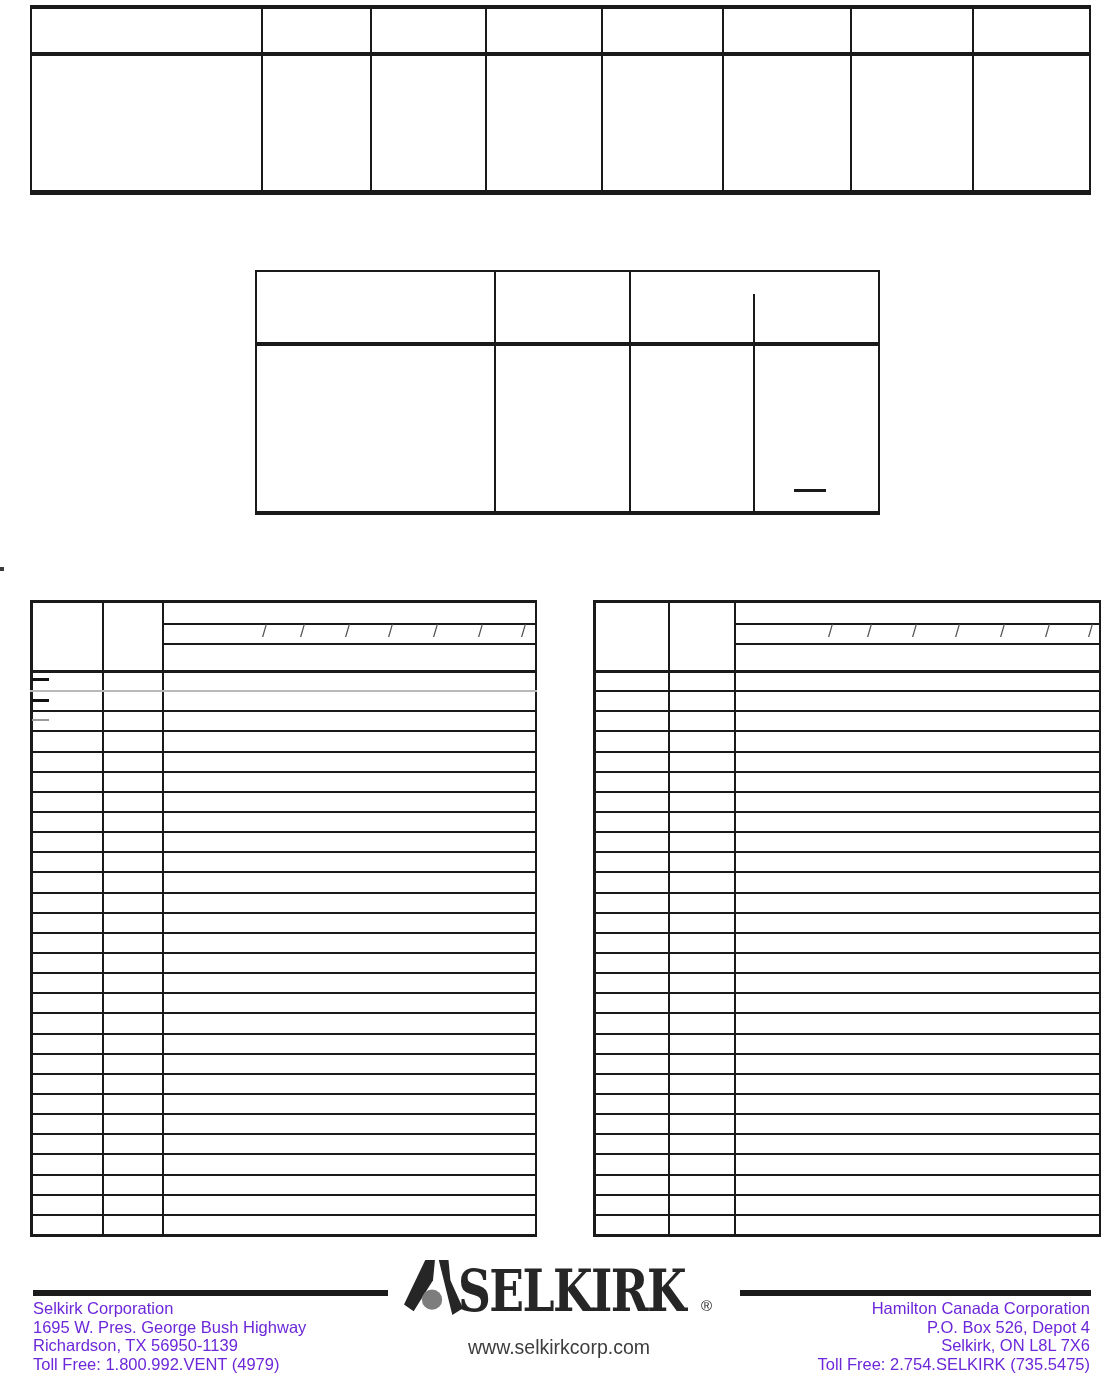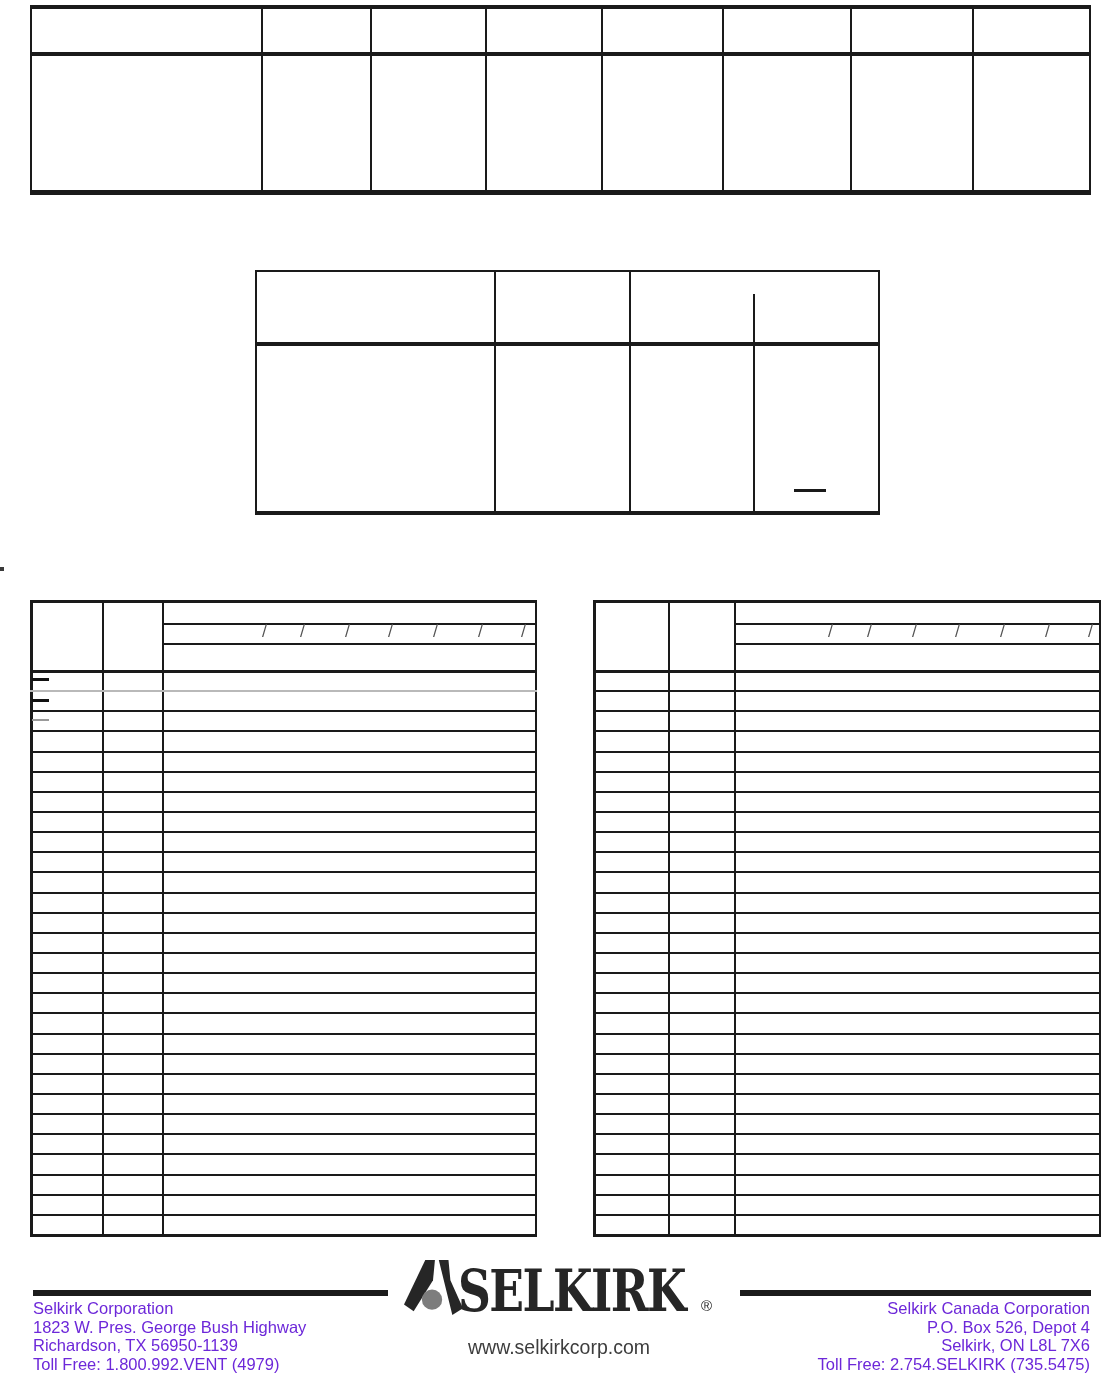--- a/index.html
+++ b/index.html
@@ -170,28 +170,28 @@
       <path d="M24,0 L34,0 L32,21 L12,53 L2,46 Z" fill="#262626"></path>
       <path d="M38,0 L48,0 L50,21 L63,50 L52,57 Z" fill="#262626"></path>
       <circle cx="31" cy="41" r="10.5" fill="#7d7d7d"></circle>
     </svg>
 
     <div class="wordmark">SELKIRK</div>
     <div class="reg">®</div>
 
     <div class="addr us" style="left:33px;top:1299px;">
       <div>Selkirk Corporation</div>
-      <div>1823 W. Pres. George Bush Highway</div>
+      <div>1695 W. Pres. George Bush Highway</div>
       <div>Richardson, TX 56950-1139</div>
       <div>Toll Free: 1.800.992.VENT (4979)</div>
     </div>
 
     <div class="website">www.selkirkcorp.com</div>
 
     <div class="addr ca" style="right:14px;top:1299px;">
-      <div>Selkirk Canada Corporation</div>
+      <div>Hamilton Canada Corporation</div>
       <div>P.O. Box 526, Depot 4</div>
       <div>Selkirk, ON L8L 7X6</div>
       <div>Toll Free: 2.754.SELKIRK (735.5475)</div>
     </div>
   </div>
 
 </div>
 
 </body></html>

